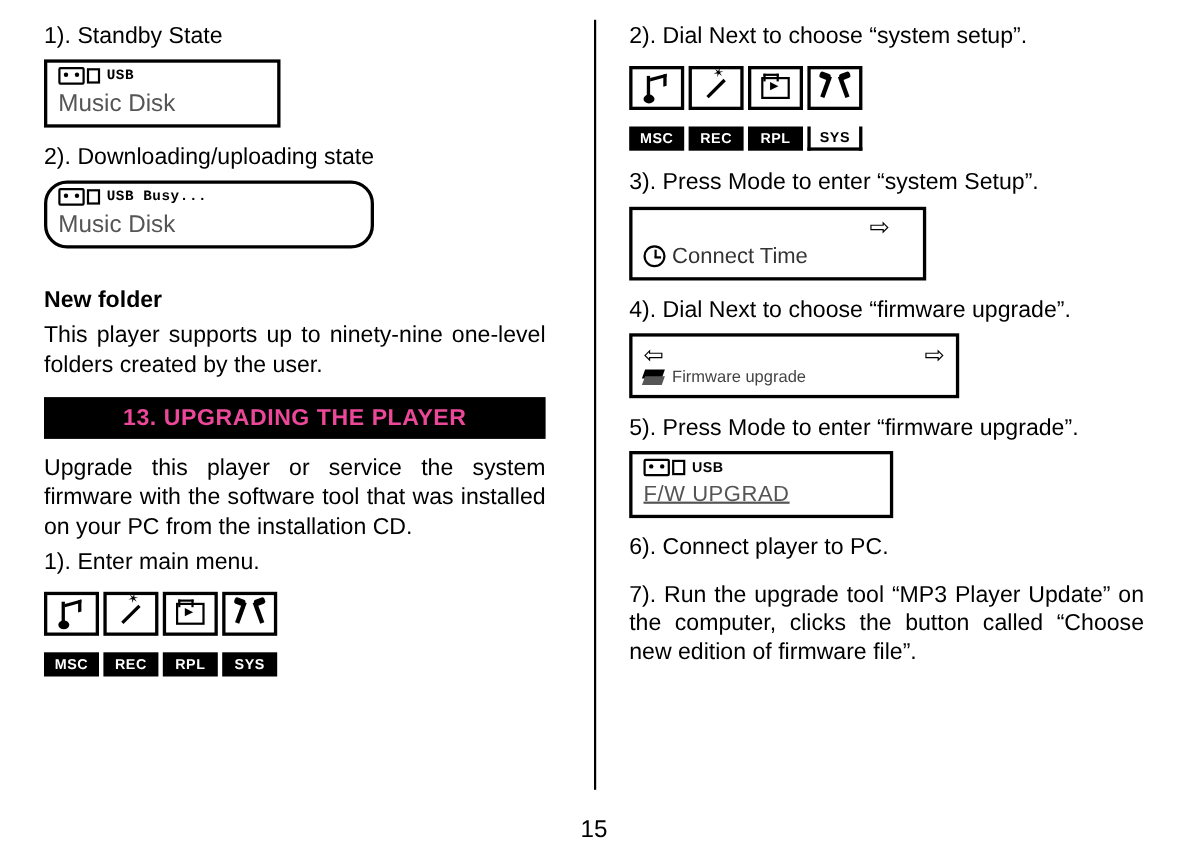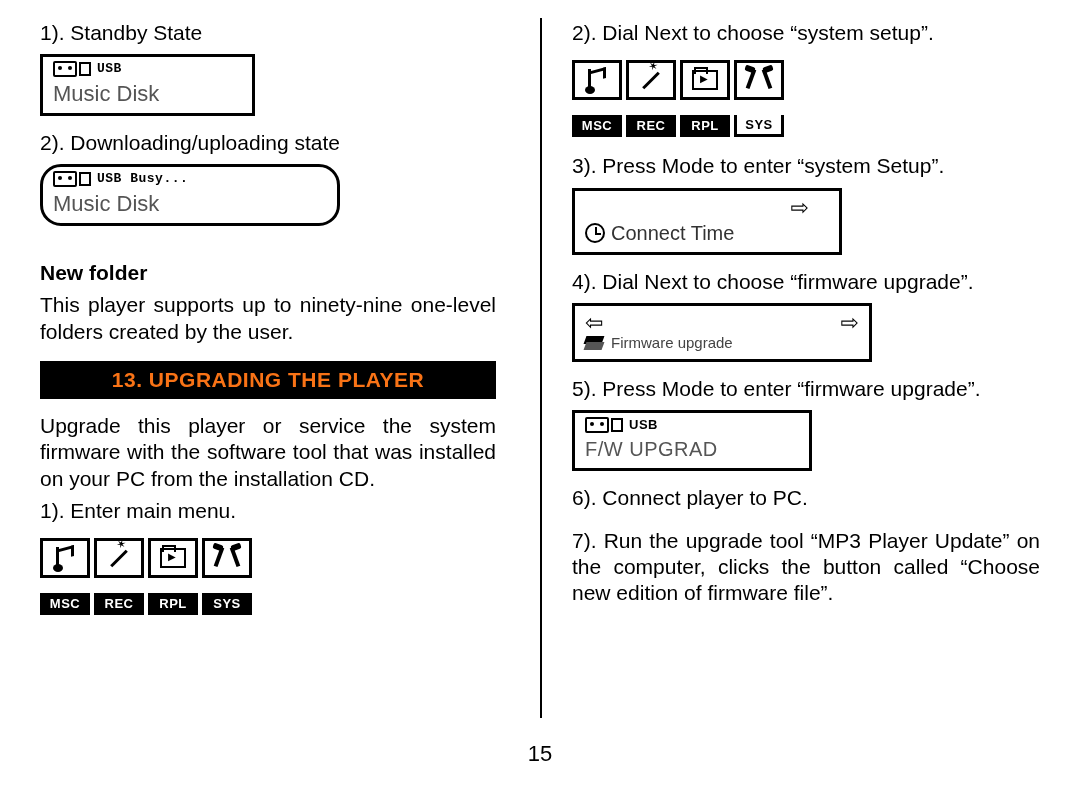--- a/index.html
+++ b/index.html
@@ -46,21 +46,21 @@
     left: 0;
     right: 0;
     text-align: center;
     font-size: 22px;
   }
   p { margin: 0 0 6px 0; }
   .justify { text-align: justify; }
   .bold { font-weight: bold; }
   .sec-title {
     background: #000;
-    color: #f97316;
+    color: #ec4899;
     font-weight: bold;
     text-align: center;
     padding: 6px 4px;
     letter-spacing: .5px;
     margin: 16px 0 14px 0;
     font-size: 21px;
   }
 
   
   .lcd, .lcd2 {
@@ -137,21 +137,21 @@
   .layer-glyph::before{content:"";position:absolute;left:0;top:0;width:18px;height:8px;background:#000;transform:skewX(-20deg);}
   .layer-glyph::after{content:"";position:absolute;left:0;top:6px;width:18px;height:8px;background:#555;transform:skewX(-20deg);}
 
   .fwupgrad-box {
     border: 3px solid #000;
     width: 240px;
     padding: 4px 10px 6px 10px;
     margin: 8px 0 14px 0;
     box-sizing: border-box;
   }
-  .fwupgrad-box .main { font-size:20px; color:#555; letter-spacing:.5px; margin-top:4px;}
+  .fwupgrad-box .main { font-size:20px; color:#555; letter-spacing:.5px; margin-top:4px;text-decoration:underline;}
 
   
   .menu-strip {
     display:inline-flex; gap:4px; margin:8px 0 16px 0;
   }
   .menu-cell {
     width:50px;
     display:flex; flex-direction:column; align-items:stretch;
   }
   .menu-icon {

